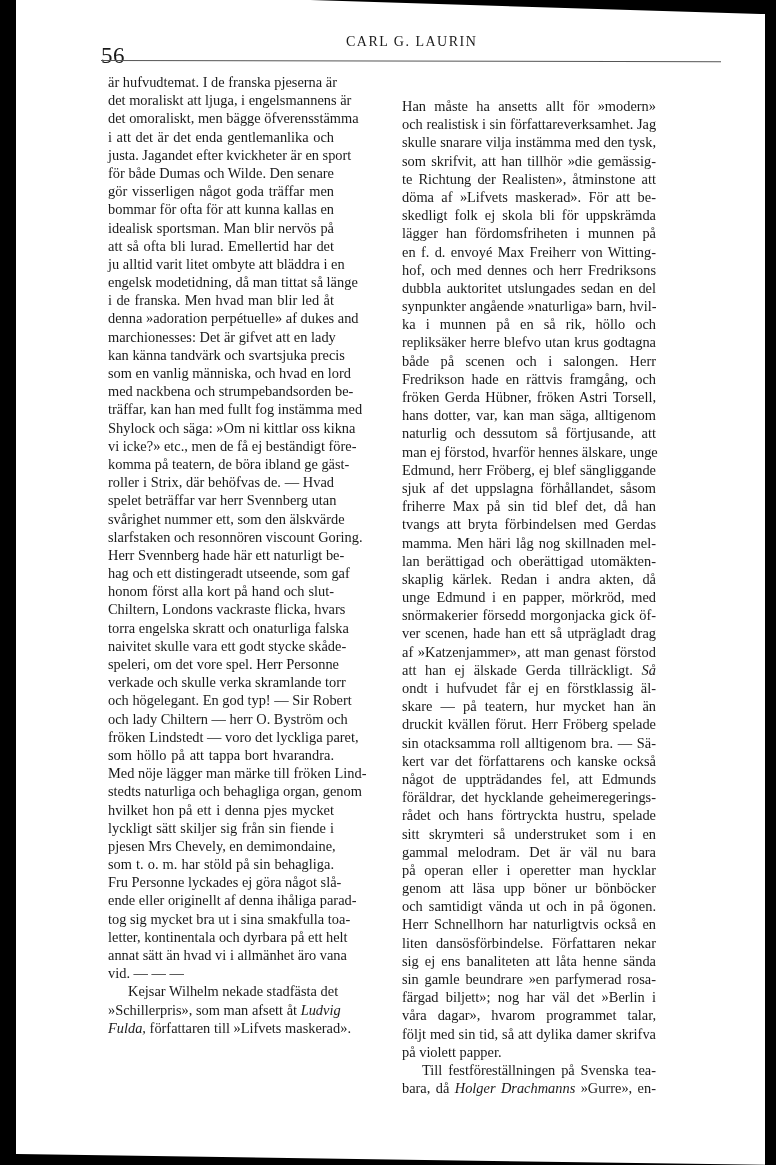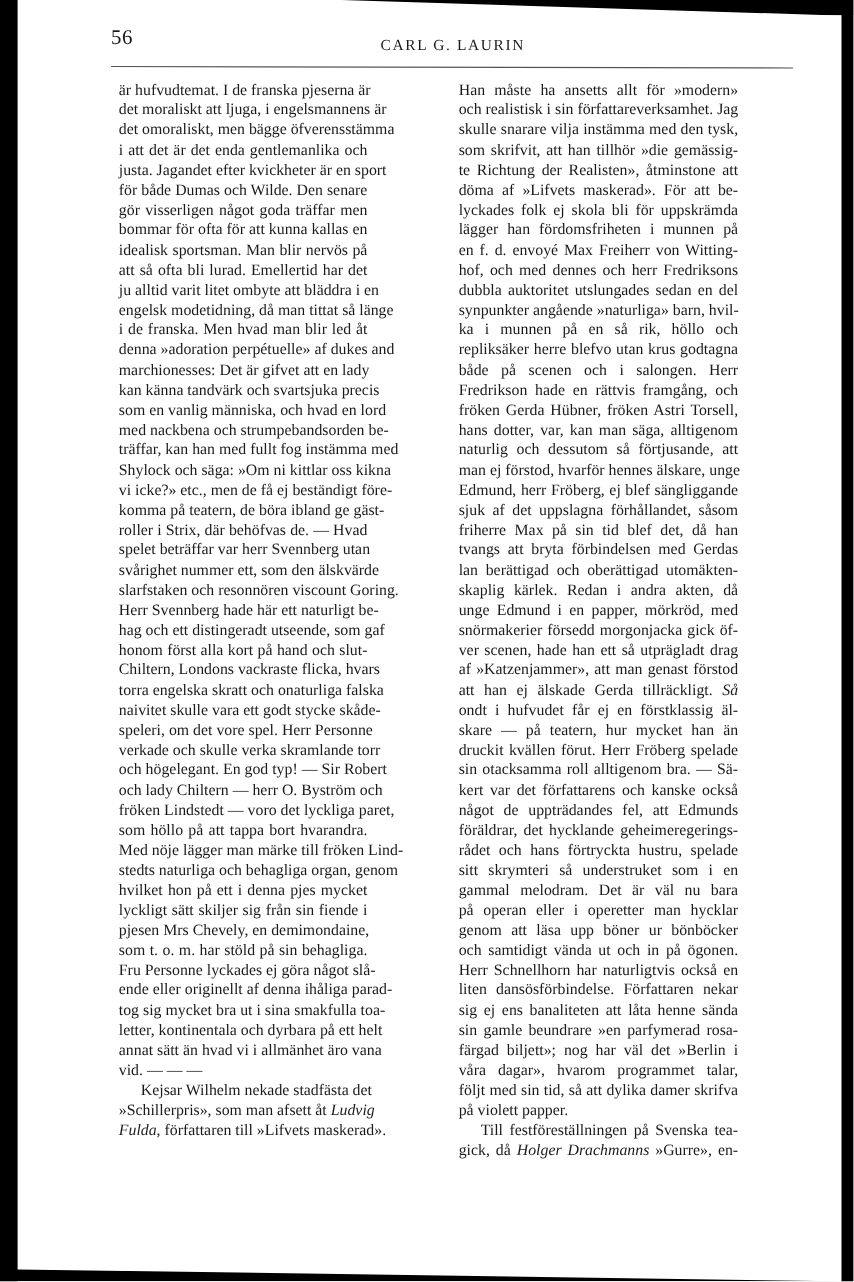--- a/index.html
+++ b/index.html
@@ -15,33 +15,33 @@
     position:absolute; left:0; top:0; width:776px; height:14px; background:#000;
     clip-path: polygon(40% 0, 100% 0, 100% 100%, 98% 100%, 40% 0);
   }
   .border-bottom {
     position:absolute; left:0; bottom:0; width:776px; height:28px; background:#000;
     clip-path: polygon(0 60%, 100% 100%, 0 100%);
   }
   .header {
     position:absolute; left:101px; top:24px; width:620px; height:24px;
   }
-  .page-number { position:absolute; left:0; top:0; font-size:19px; letter-spacing:0.5px; }
+  .page-number { position:absolute; left:0; top:19px; font-size:23px; letter-spacing:0.5px; }
   .running-title { position:absolute; left:245px; top:10px; font-size:14px; letter-spacing:1.5px; }
   .header-rule {
     position:absolute; left:101px; top:60px; width:620px; height:0;
     border-top:1px solid #555;
     transform: rotate(0.12deg); transform-origin:left;
   }
   .column {
     position:absolute; top:73px; font-size:14.4px; line-height:18.2px;
     text-align:justify;
   }
   .col-left { left:108px; width:226px; }
-  .col-right { left:417px; width:254px; }
+  .col-right { left:402px; width:254px;margin-top:24px; }
   .col-left { width:226px; }
   .line { display:block; white-space:nowrap; text-align:justify; text-align-last:justify; height:18.2px; }
   .line.last { text-align-last:left; }
   .indent { padding-left:20px; }
   i { font-style:italic; }
 </style>
 </head>
 <body>
 
 <div class="border-left"></div>
@@ -110,38 +110,39 @@
     <span class="line"><span>»Schillerpris», som man afsett åt</span> <i>Ludvig</i></span>
     <span class="line"><i>Fulda,</i> <span>författaren till »Lifvets maskerad».</span></span>
   </div>
 <div class="column col-right" id="right-col">
     <span class="line"><span>Han måste ha ansetts allt för »modern»</span></span>
     <span class="line"><span>och realistisk i sin författareverksamhet. Jag</span></span>
     <span class="line"><span>skulle snarare vilja instämma med den tysk,</span></span>
     <span class="line"><span>som skrifvit, att han tillhör »die gemässig-</span></span>
     <span class="line"><span>te Richtung der Realisten», åtminstone att</span></span>
     <span class="line"><span>döma af »Lifvets maskerad». För att be-</span></span>
-    <span class="line"><span>lyckades folk ej skola bli för uppskrämda</span></span>
+    <span class="line"><span>skedligt folk ej skola bli för uppskrämda</span></span>
     <span class="line"><span>lägger han fördomsfriheten i munnen på</span></span>
     <span class="line"><span>en f. d. envoyé Max Freiherr von Witting-</span></span>
     <span class="line"><span>hof, och med dennes och herr Fredriksons</span></span>
     <span class="line"><span>dubbla auktoritet utslungades sedan en del</span></span>
     <span class="line"><span>synpunkter angående »naturliga» barn, hvil-</span></span>
     <span class="line"><span>ka i munnen på en så rik, höllo och</span></span>
     <span class="line"><span>repliksäker herre blefvo utan krus godtagna</span></span>
     <span class="line"><span>både på scenen och i salongen. Herr</span></span>
     <span class="line"><span>Fredrikson hade en rättvis framgång, och</span></span>
     <span class="line"><span>fröken Gerda Hübner, fröken Astri Torsell,</span></span>
     <span class="line"><span>hans dotter, var, kan man säga, alltigenom</span></span>
     <span class="line"><span>naturlig och dessutom så förtjusande, att</span></span>
     <span class="line"><span>man ej förstod, hvarför hennes älskare, unge</span></span>
     <span class="line"><span>Edmund, herr Fröberg, ej blef sängliggande</span></span>
     <span class="line"><span>sjuk af det uppslagna förhållandet, såsom</span></span>
     <span class="line"><span>friherre Max på sin tid blef det, då han</span></span>
     <span class="line"><span>tvangs att bryta förbindelsen med Gerdas</span></span>
+    <span class="line"><span>mamma. Men häri låg nog skillnaden mel-</span></span>
     <span class="line"><span>lan berättigad och oberättigad utomäkten-</span></span>
     <span class="line"><span>skaplig kärlek. Redan i andra akten, då</span></span>
     <span class="line"><span>unge Edmund i en papper, mörkröd, med</span></span>
     <span class="line"><span>snörmakerier försedd morgonjacka gick öf-</span></span>
     <span class="line"><span>ver scenen, hade han ett så utprägladt drag</span></span>
     <span class="line"><span>af »Katzenjammer», att man genast förstod</span></span>
     <span class="line"><span>att han ej älskade Gerda tillräckligt.</span> <i>Så</i></span>
     <span class="line"><span>ondt i hufvudet får ej en förstklassig äl-</span></span>
     <span class="line"><span>skare — på teatern, hur mycket han än</span></span>
     <span class="line"><span>druckit kvällen förut. Herr Fröberg spelade</span></span>
@@ -157,14 +158,14 @@
     <span class="line"><span>och samtidigt vända ut och in på ögonen.</span></span>
     <span class="line"><span>Herr Schnellhorn har naturligtvis också en</span></span>
     <span class="line"><span>liten dansösförbindelse. Författaren nekar</span></span>
     <span class="line"><span>sig ej ens banaliteten att låta henne sända</span></span>
     <span class="line"><span>sin gamle beundrare »en parfymerad rosa-</span></span>
     <span class="line"><span>färgad biljett»; nog har väl det »Berlin i</span></span>
     <span class="line"><span>våra dagar», hvarom programmet talar,</span></span>
     <span class="line"><span>följt med sin tid, så att dylika damer skrifva</span></span>
     <span class="line last"><span>på violett papper.</span></span>
     <span class="line indent"><span>Till festföreställningen på Svenska tea-</span></span>
-    <span class="line"><span>gick, då</span> <i>Holger Drachmanns</i> <span>»Gurre», en-</span></span>
+    <span class="line"><span>bara, då</span> <i>Holger Drachmanns</i> <span>»Gurre», en-</span></span>
   </div>
 
 </body></html>

